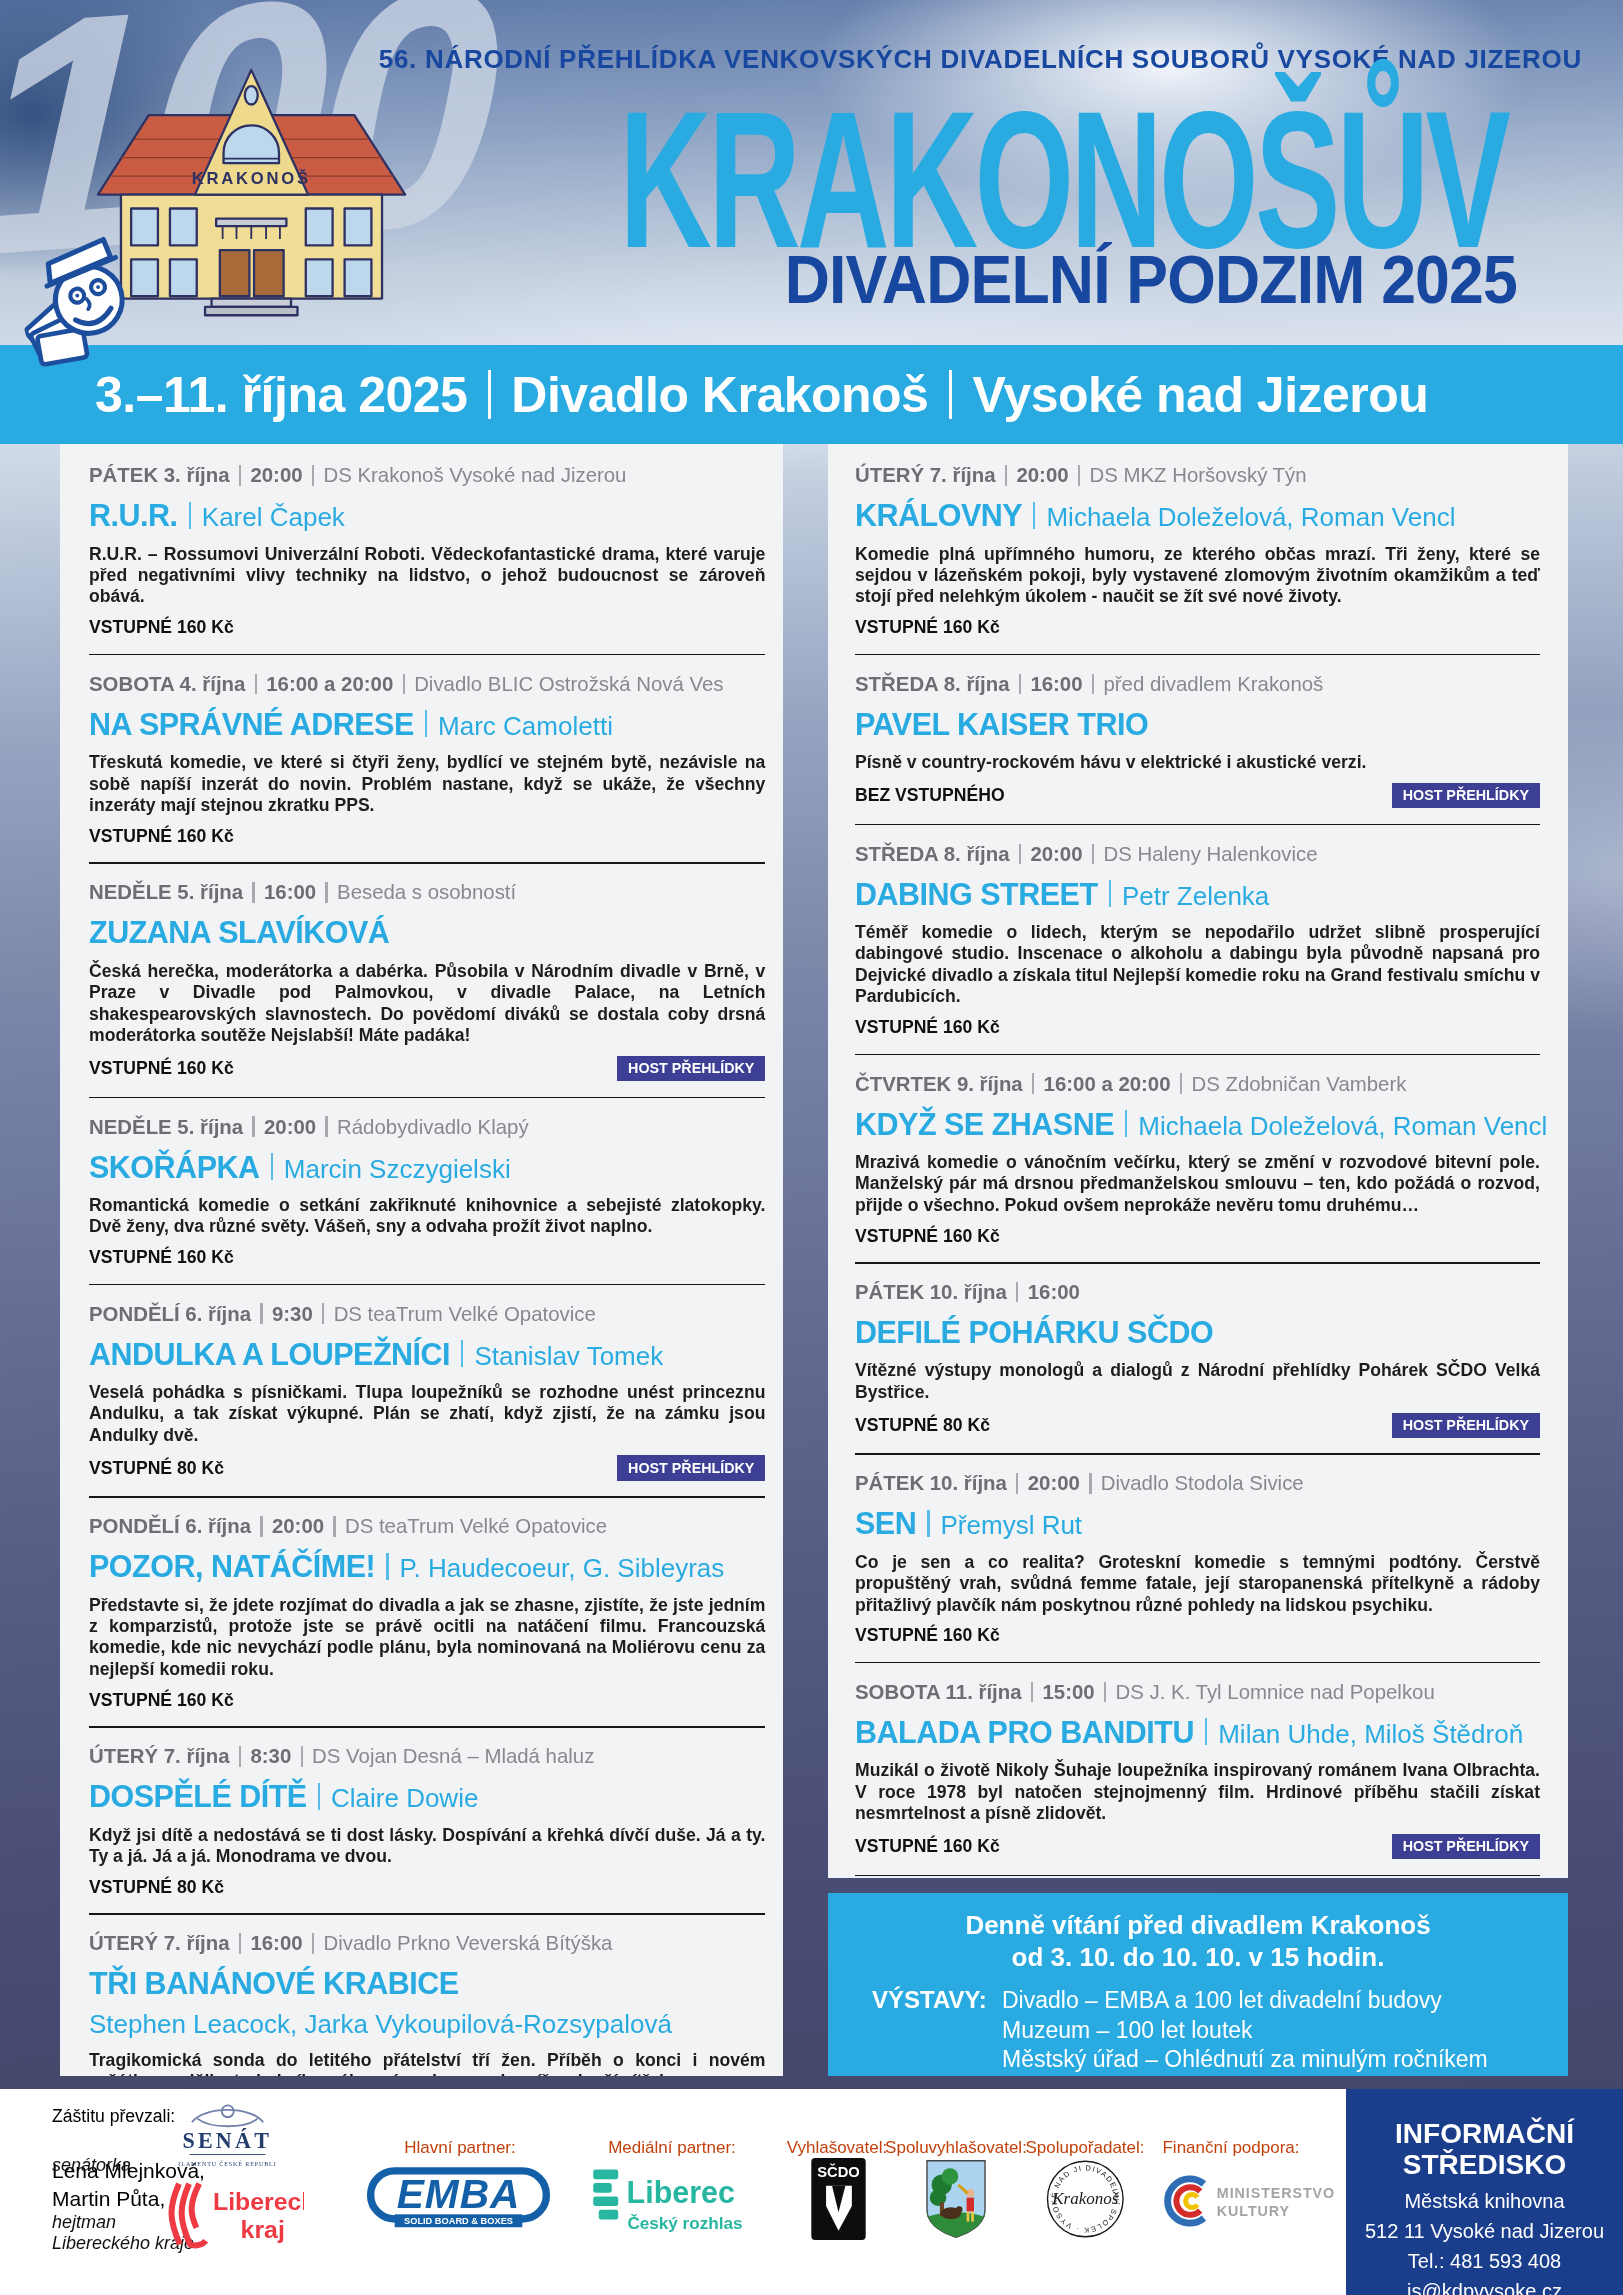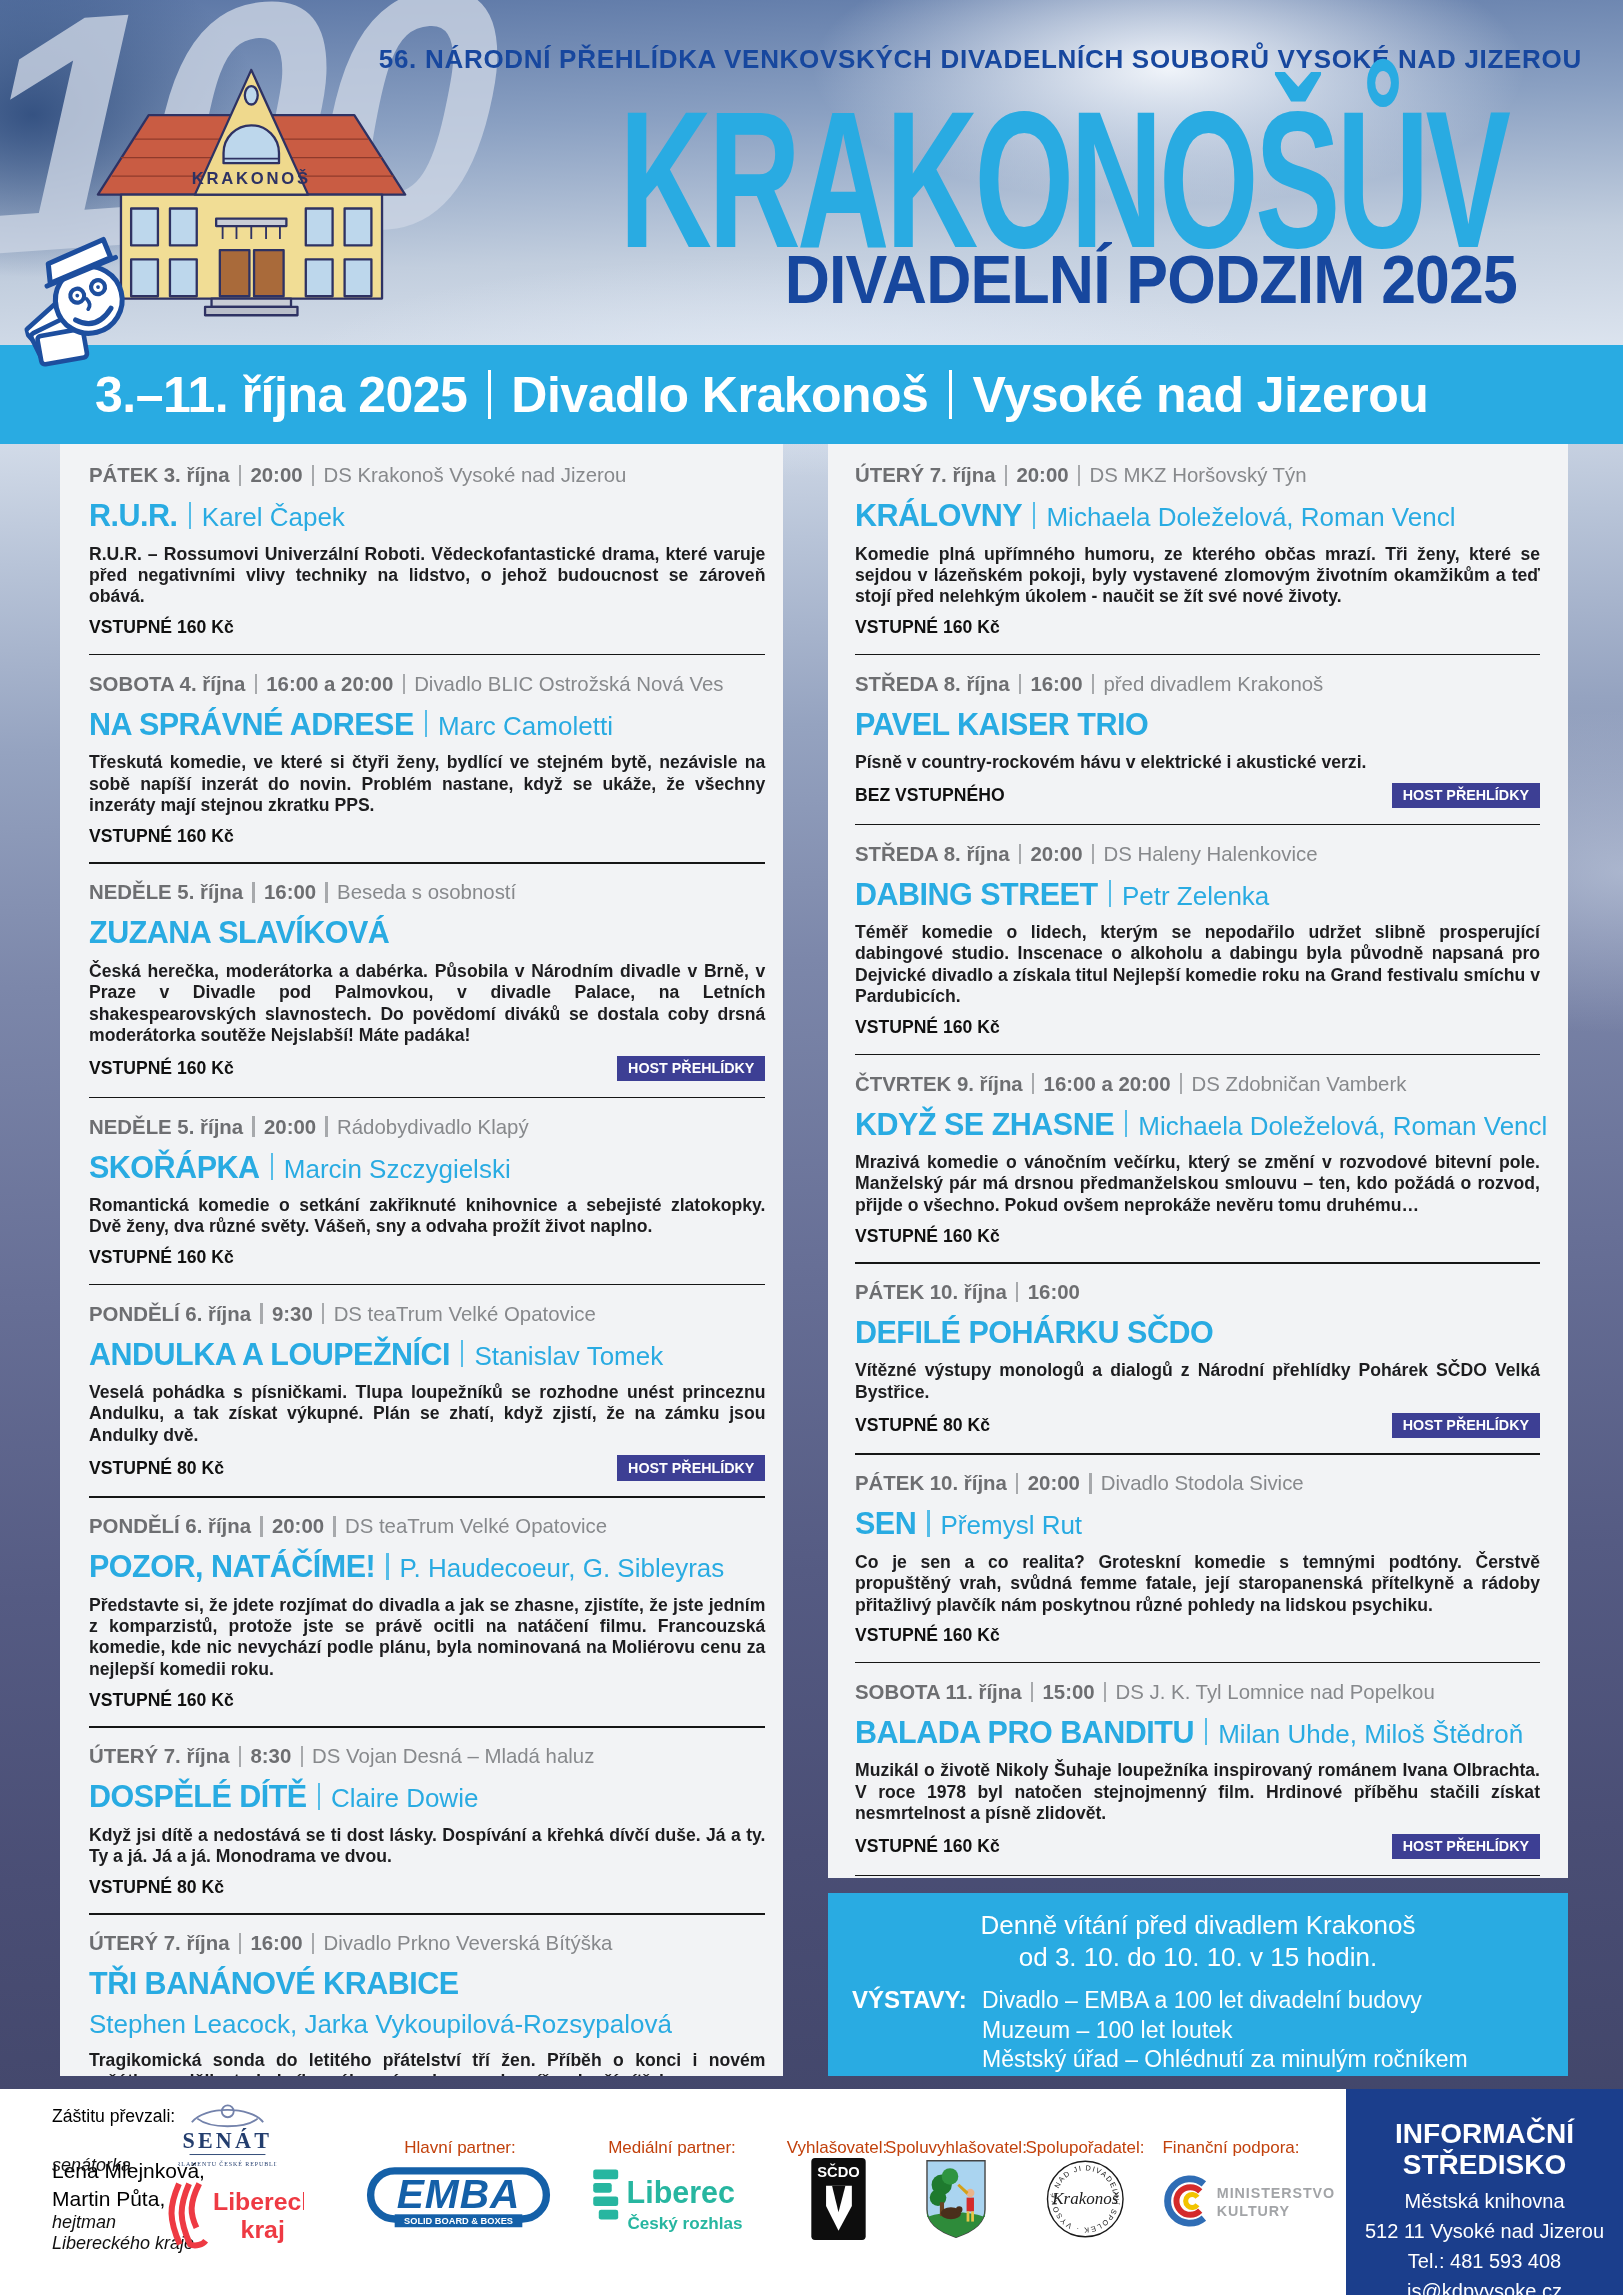--- a/index.html
+++ b/index.html
@@ -37,22 +37,22 @@
   .t-author{font-weight:400;font-size:26px;letter-spacing:0;}
   .ev-author2{margin-top:7.4px;font-size:26px;color:#29abe2;}
   .ev-desc{margin:10.2px 0 0;font-size:17.6px;line-height:1.22;color:#1d1d1f;text-align:justify;font-weight:bold;}
   .ev-price-row{margin-top:9.3px;display:flex;justify-content:space-between;align-items:center;
     font-size:17.6px;font-weight:700;color:#101010;}
   .badge{background:#3d3f94;color:#fff;font-size:14.3px;font-weight:700;padding:4.6px 11px;white-space:nowrap;}
   .ev-sep{height:1.4px;background:#161616;margin-top:15.7px;}
   .note{margin-top:12px;text-align:left;font-size:17.6px;color:#1d1d1f;}
   .bluebox{position:absolute;left:828px;top:1893px;width:740px;height:183px;background:#29abe2;z-index:5;
     box-sizing:border-box;padding-top:15.7px;color:#fff;}
-  .bb-line{text-align:center;font-size:26px;font-weight:400;line-height:1.25;}
-  .bb-exh{display:flex;margin-top:12px;padding-left:24px;}
+  .bb-line{text-align:center;font-size:26px;font-weight:700;line-height:1.25;}
+  .bb-exh{display:flex;margin-top:12px;padding-left:44px;}
   .bb-exh-label{font-size:24px;font-weight:700;width:130px;flex:0 0 130px;}
   .bb-exh-items{font-size:23px;font-weight:400;line-height:1.3;}
   .footer{position:absolute;left:0;top:2089px;width:1346px;height:207px;background:#fff;z-index:5;}
   .f-label{position:absolute;font-size:17px;color:#c2410c;white-space:nowrap;transform:translateX(-50%);}
   .f-name{position:absolute;font-size:21px;color:#000000;white-space:nowrap;}
   .f-role{position:absolute;font-size:18px;font-style:italic;color:#111;white-space:nowrap;}
   .f-logo{position:absolute;}
   .infobox{position:absolute;left:1346px;top:2089px;width:277px;height:207px;background:#1b3e8c;z-index:5;
     color:#fff;text-align:center;box-sizing:border-box;padding-top:29px;}
   .ib-title{font-size:28px;font-weight:700;line-height:1.12;}

